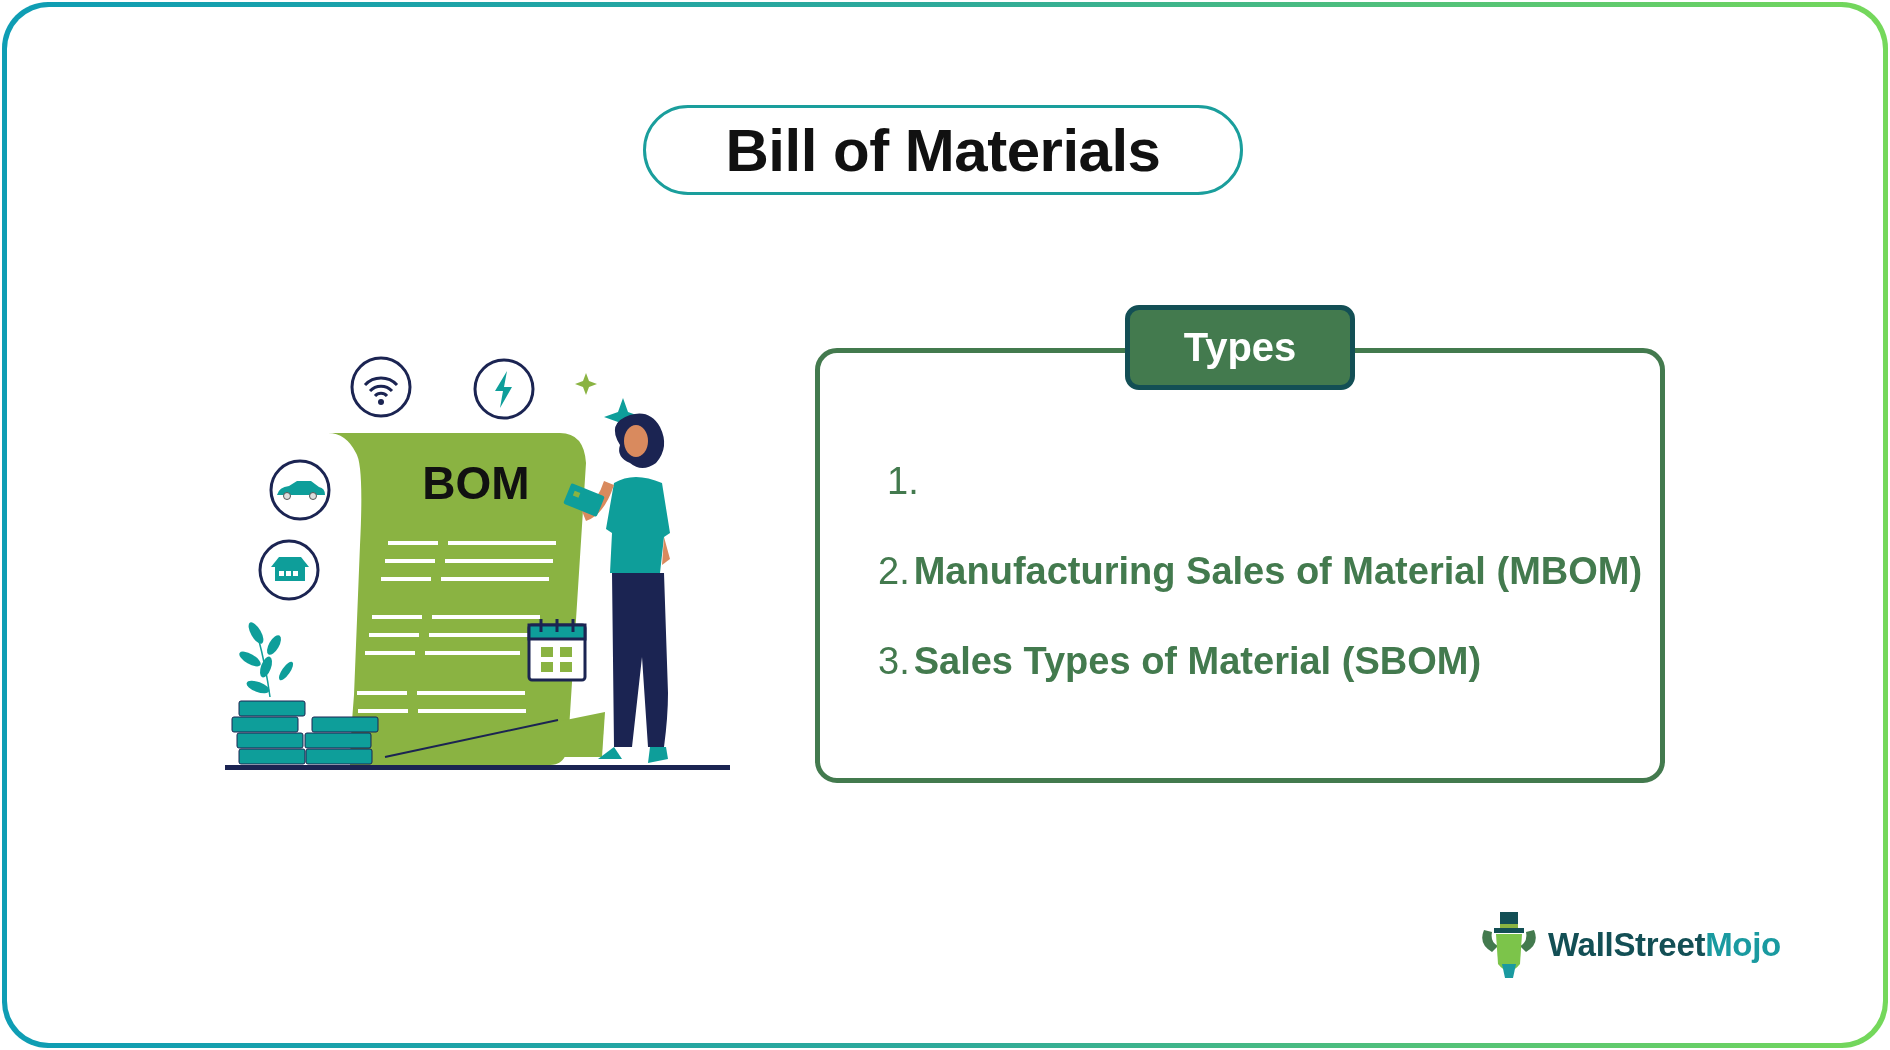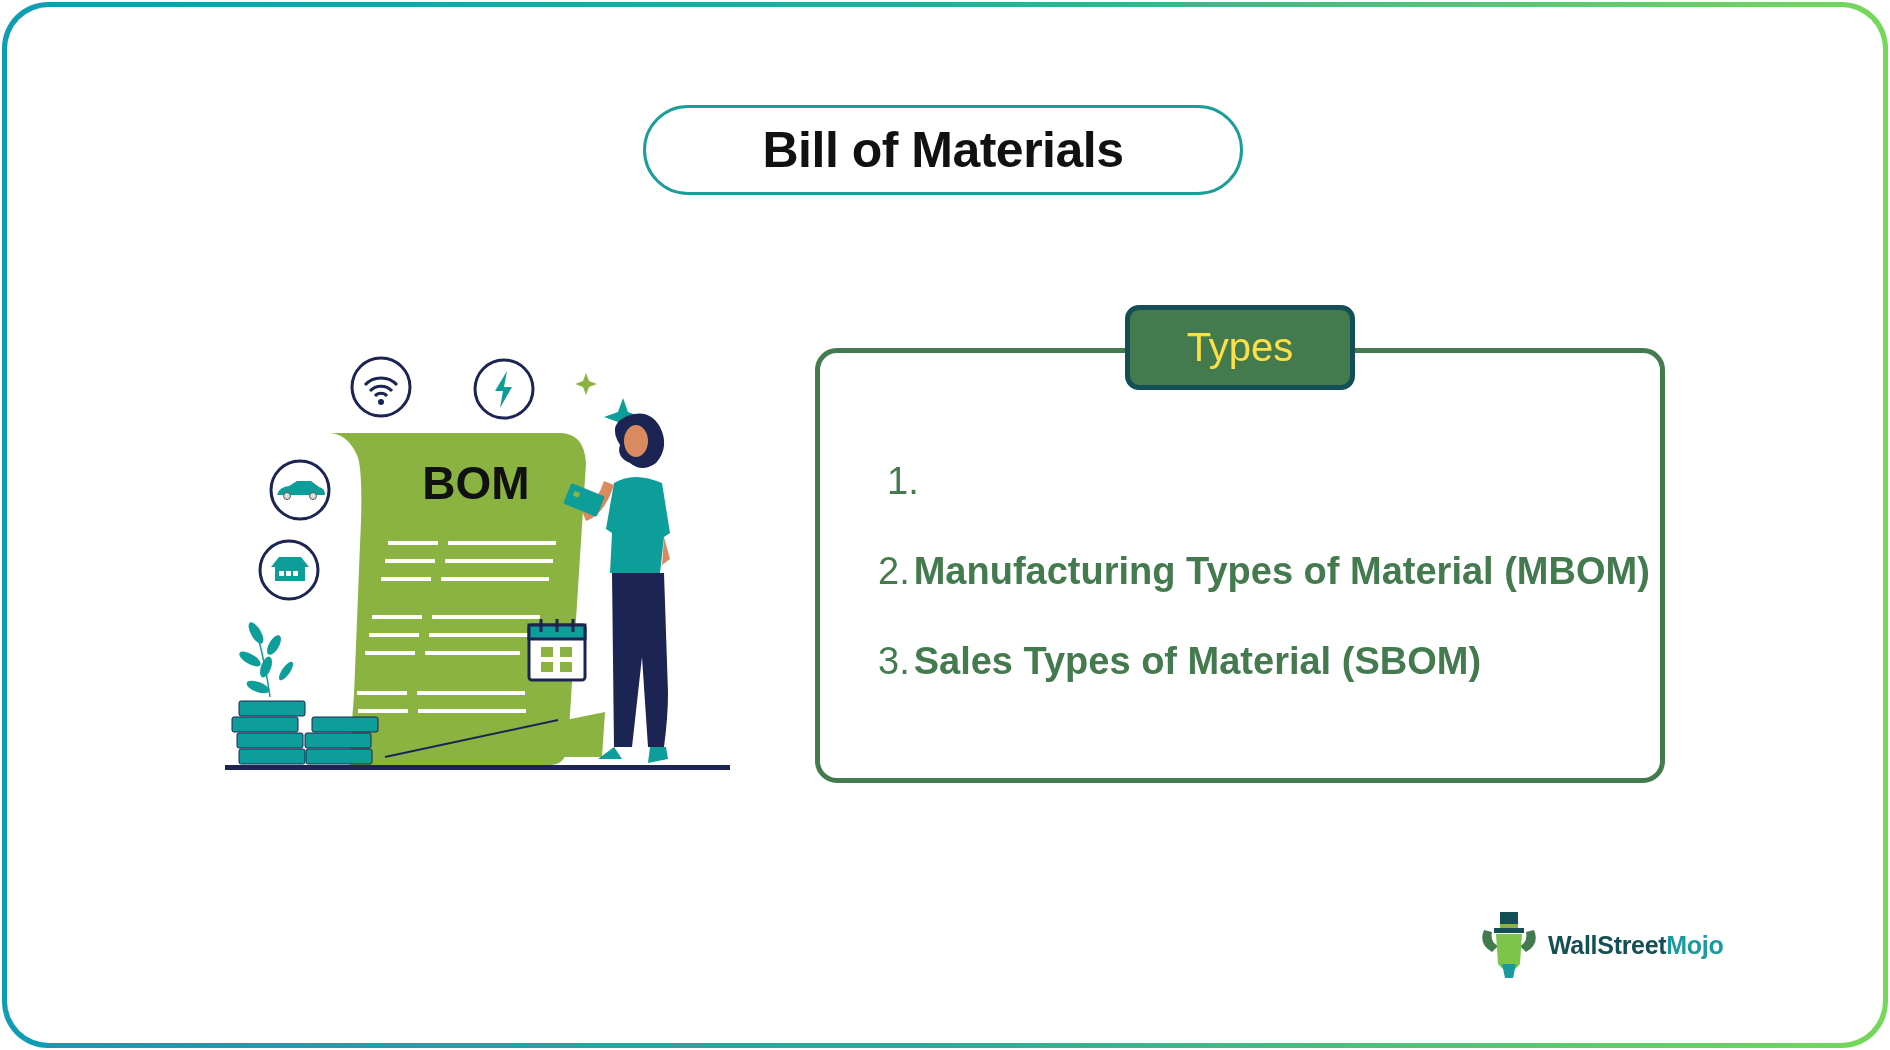--- a/index.html
+++ b/index.html
@@ -2,32 +2,32 @@
 <html><head>
 <meta charset="utf-8">
 <style>
   html,body{margin:0;padding:0;background:#fff;}
   body{width:1890px;height:1050px;position:relative;overflow:hidden;font-family:"Liberation Sans","DejaVu Sans",sans-serif;}
   .frame{position:absolute;left:2px;top:2px;width:1886px;height:1046px;border-radius:46px;
     background:linear-gradient(90deg,#0e9db4 0%,#2eaa9a 50%,#75d85a 100%);}
   .frame-inner{position:absolute;left:5px;top:5px;right:5px;bottom:5px;border-radius:42px;background:#fff;}
   .title-pill{position:absolute;left:643px;top:105px;width:600px;height:90px;box-sizing:border-box;
     border:3px solid #1a9e9c;border-radius:45px;display:flex;align-items:center;justify-content:center;background:#fff;}
-  .title-pill span{font-size:50px;font-weight:bold;color:#111;letter-spacing:-0.5px;}
+  .title-pill span{font-size:60px;font-weight:bold;color:#111;letter-spacing:-0.5px;}
   .types-box{position:absolute;left:815px;top:348px;width:850px;height:435px;box-sizing:border-box;
     border:5px solid #437a4e;border-radius:22px;background:#fff;}
   .types-tag{position:absolute;left:1125px;top:305px;width:230px;height:85px;box-sizing:border-box;
     border:5px solid #134f55;border-radius:14px;background:#437a4e;display:flex;align-items:center;justify-content:center;}
-  .types-tag span{font-size:40px;font-weight:normal;color:#fde047;}
+  .types-tag span{font-size:40px;font-weight:bold;color:#ffffff;}
   .types-list{position:absolute;left:878px;top:460px;margin:0;padding:0;list-style:none;}
   .types-list li{display:flex;align-items:baseline;height:90px;font-size:38px;color:#437a4e;font-weight:bold;}
   .types-list li .num{font-weight:normal;margin-right:4px;}
   .illus{position:absolute;left:220px;top:345px;width:520px;height:440px;}
   .logo{position:absolute;left:1480px;top:910px;height:70px;display:flex;align-items:center;}
-  .logo .brand{font-size:25px;font-weight:bold;margin-left:10px;letter-spacing:-0.3px;}
+  .logo .brand{font-size:33px;font-weight:bold;margin-left:10px;letter-spacing:-0.3px;}
   .logo .brand .a{color:#134f55;}
   .logo .brand .b{color:#1a9aa0;}
 </style>
 </head>
 <body>
 
 <div class="frame">
   <div class="frame-inner"></div>
 </div>
 
@@ -154,21 +154,21 @@
 <div class="types-tag">
   <span>Types</span>
 </div>
 
 <ul class="types-list">
   <li style="margin-left:9px">
     <span class="num">1.</span>
   </li>
   <li>
     <span class="num">2.</span>
-    <span>Manufacturing Types of Material (MBOM)</span>
+    <span>Manufacturing Sales of Material (MBOM)</span>
   </li>
   <li>
     <span class="num">3.</span>
     <span>Sales Types of Material (SBOM)</span>
   </li>
 </ul>
 
 <div class="logo">
   <svg width="58" height="70" viewBox="0 0 58 70">
     <path d="M4 20 q-6 14 8 22 l6 -6 q-8 -4 -6 -14z" fill="#437a4e"></path>

